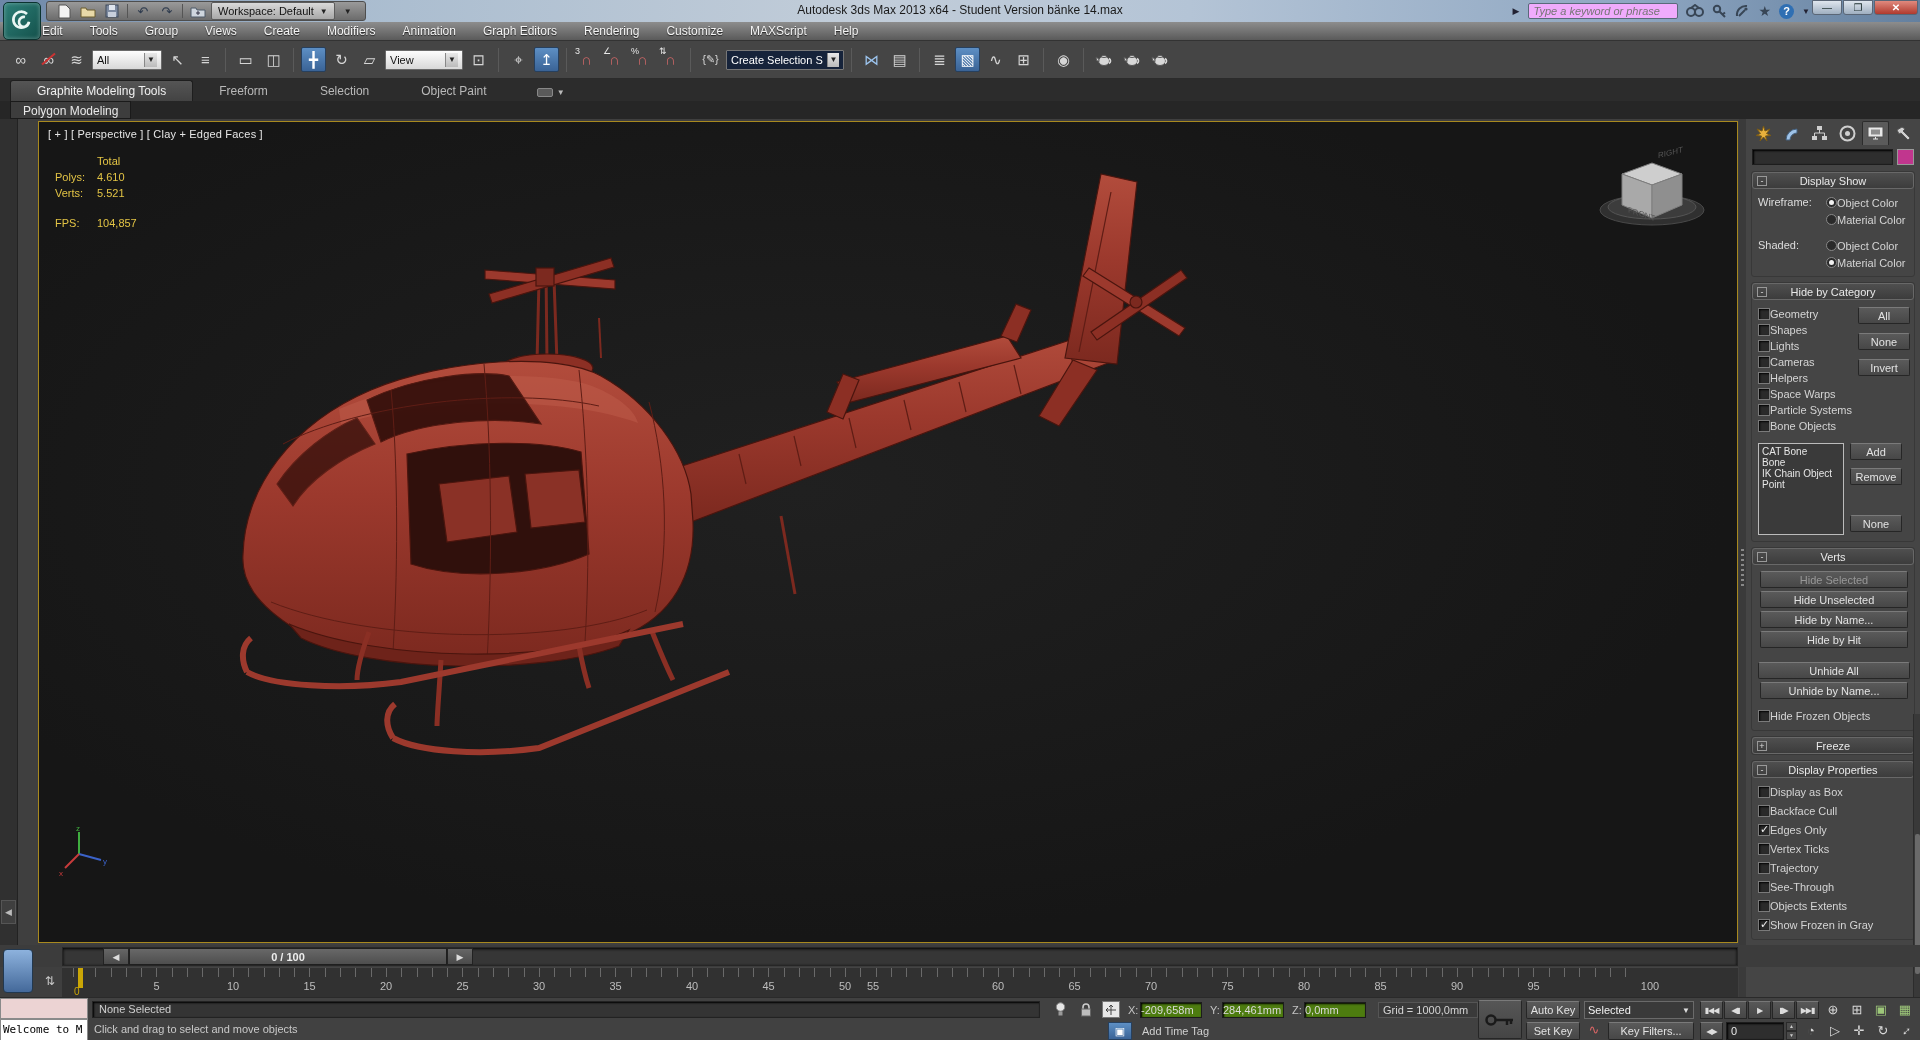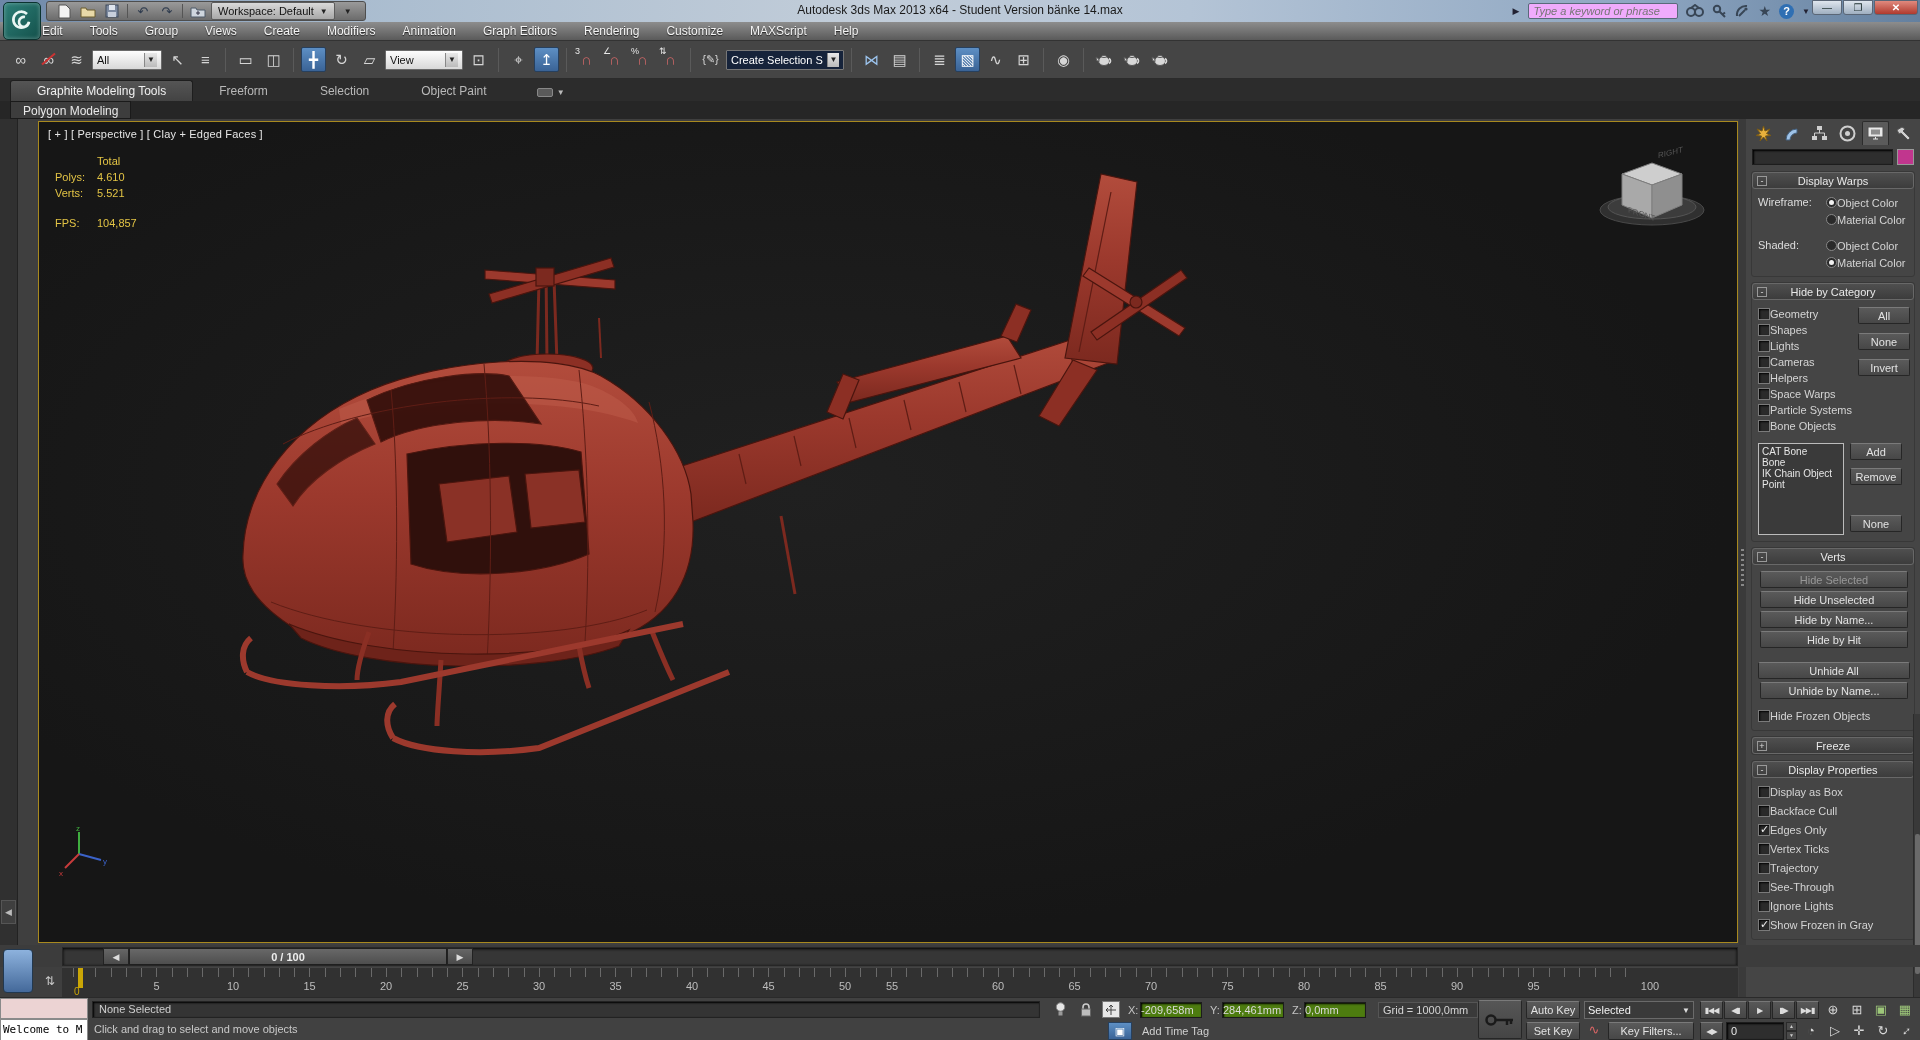--- a/index.html
+++ b/index.html
@@ -566,21 +566,21 @@
       </div>
     </div>
     <div class="cp-namerow">
       <div class="cp-namefield"></div>
       <div class="cp-swatch" id="cp-swatch" style="background: rgb(193, 54, 142);"></div>
     </div>
     <div class="rollouts" id="cp-rollouts">
         <div class="ro">
           <div class="ro-h">
             <span class="sign">-</span>
-            <span class="ttl">Display Warps</span>
+            <span class="ttl">Display Show</span>
           </div>
           <div class="ro-body">
             <div style="display:flex;gap:6px;">
               <span style="width:62px;padding-top:1px;">Wireframe:</span>
               <div style="display:flex;flex-direction:column;gap:2px;">
                 <div class="cbrow" style="height:15px;">
                   <span class="radio sel"></span>
                   <span>Object Color</span>
                 </div>
                 <div class="cbrow" style="height:15px;">
@@ -718,21 +718,21 @@
             <div class="cbrow">
               <span class="cb"></span>
               <span>Trajectory</span>
             </div>
             <div class="cbrow">
               <span class="cb"></span>
               <span>See-Through</span>
             </div>
             <div class="cbrow">
               <span class="cb"></span>
-              <span>Ignore Lights</span>
+              <span>Objects Extents</span>
             </div>
             <div class="cbrow">
               <span class="cb checked"></span>
               <span>Show Frozen in Gray</span>
             </div>
           </div>
         </div>
       </div>
     <div class="cp-scroll">
         <div class="thumb"></div>
@@ -756,21 +756,21 @@
   <span class="rlabel" style="left:94.5px">5</span>
       <span class="rlabel" style="left:171px">10</span>
       <span class="rlabel" style="left:247.5px">15</span>
       <span class="rlabel" style="left:324px">20</span>
       <span class="rlabel" style="left:400.5px">25</span>
       <span class="rlabel" style="left:477px">30</span>
       <span class="rlabel" style="left:553.5px">35</span>
       <span class="rlabel" style="left:630px">40</span>
       <span class="rlabel" style="left:706.5px">45</span>
       <span class="rlabel" style="left:783px">50</span>
-      <span class="rlabel" style="left:830px">55</span>
+      <span class="rlabel" style="left:811px">55</span>
       <span class="rlabel" style="left:936px">60</span>
       <span class="rlabel" style="left:1012.5px">65</span>
       <span class="rlabel" style="left:1089px">70</span>
       <span class="rlabel" style="left:1165.5px">75</span>
       <span class="rlabel" style="left:1242px">80</span>
       <span class="rlabel" style="left:1318.5px">85</span>
       <span class="rlabel" style="left:1395px">90</span>
       <span class="rlabel" style="left:1471.5px">95</span>
       <span class="rlabel" style="left:1588px">100</span>
     </div>

